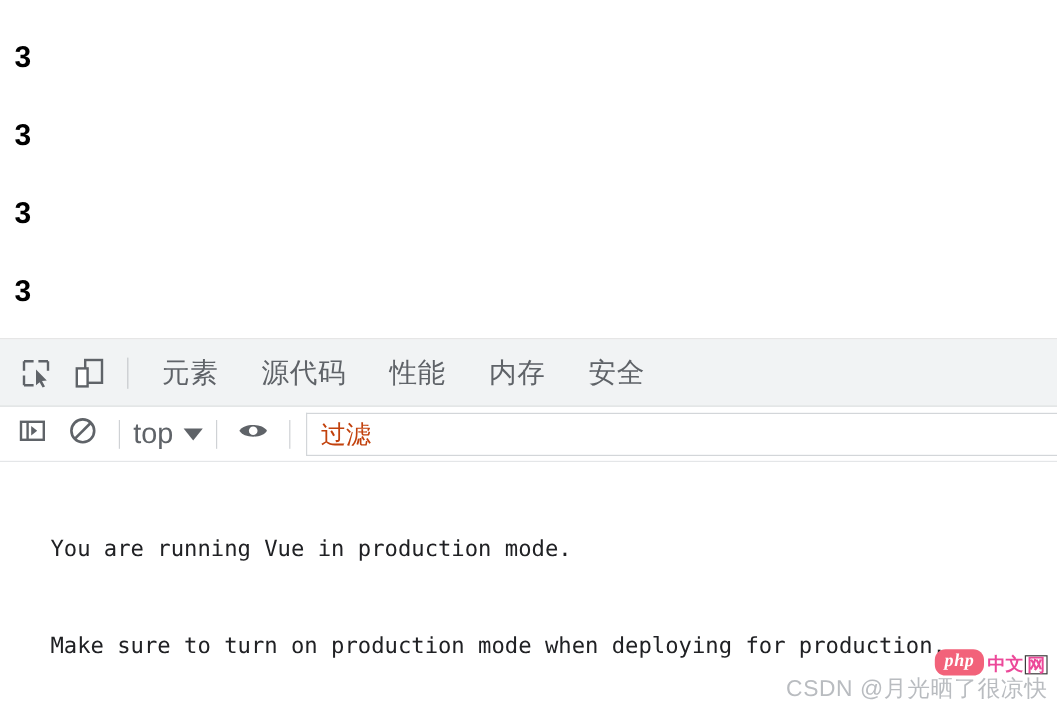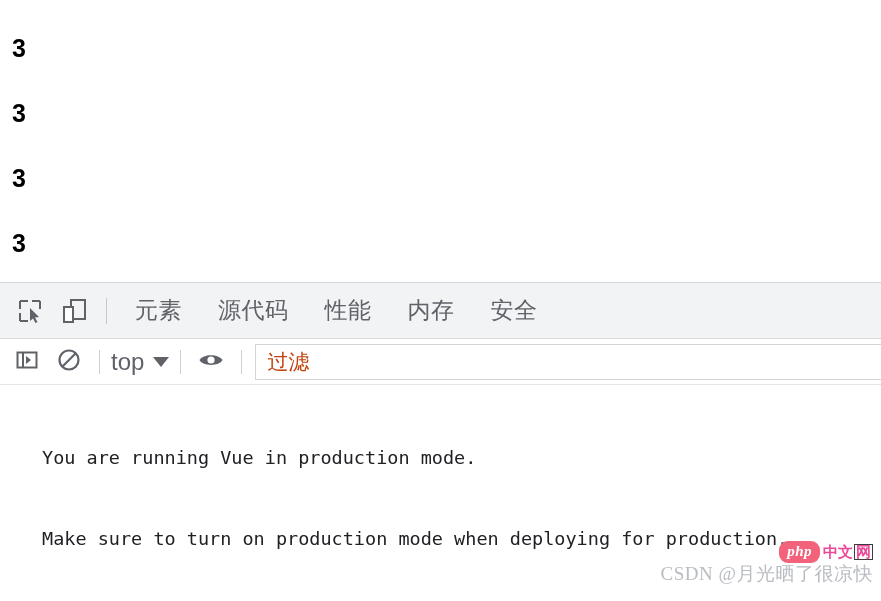--- a/index.html
+++ b/index.html
@@ -167,29 +167,29 @@
     right: 8px;
     bottom: 14px;
     display: flex;
     align-items: flex-end;
     gap: 0;
     pointer-events: none;
   }
   .wm-text {
     font-size: 19px;
     color: #b9bcc0;
-    font-family: Liberation Serif, serif;
+    font-family: Liberation Sans, sans-serif;
     letter-spacing: 0.5px;
     white-space: nowrap;
   }
   .wm-logo {
     position: absolute;
     right: 0; top: -20px;
     display: flex;
-    align-items: center;
+    align-items: flex-end;
     gap: 3px;
     padding-left: 10px;
   }
   .wm-badge {
     background: #f2627a;
     color: #ffffff;
     font-family: "Liberation Serif", serif;
     font-style: italic;
     font-weight: bold;
     font-size: 15px;

